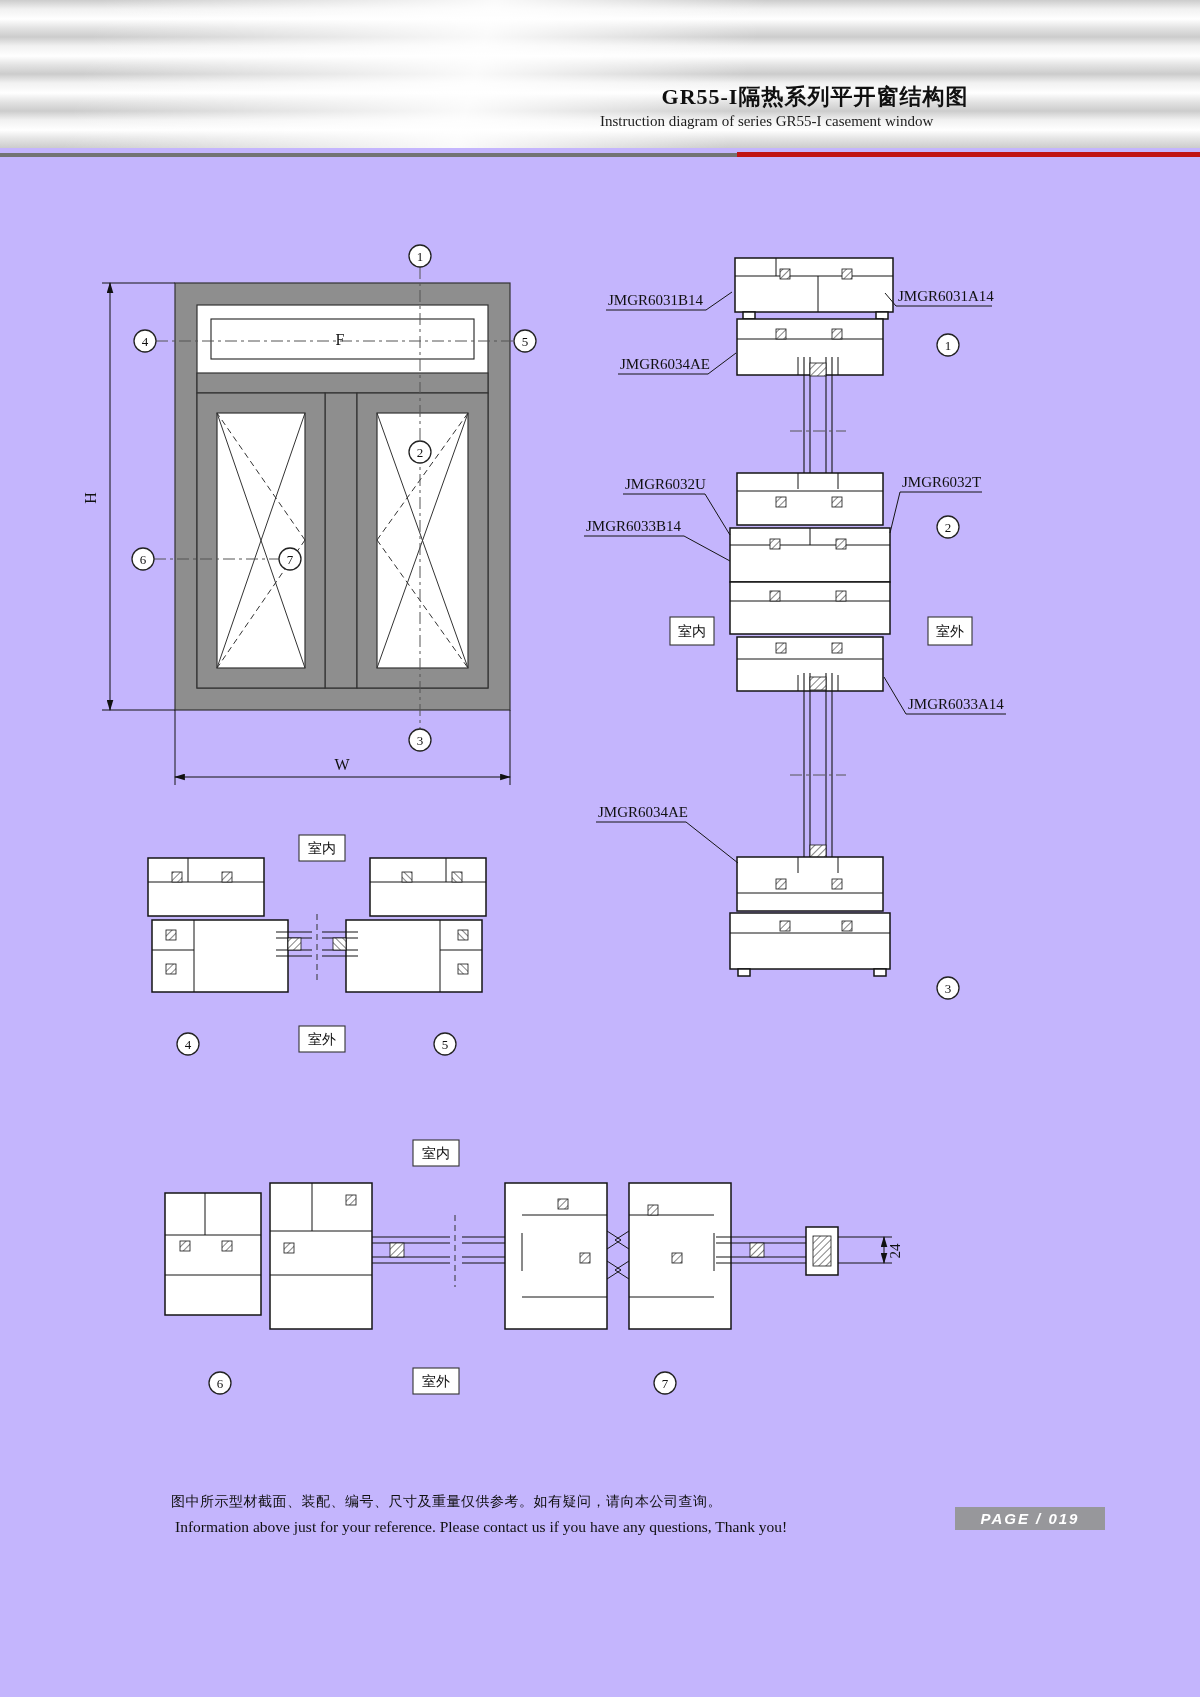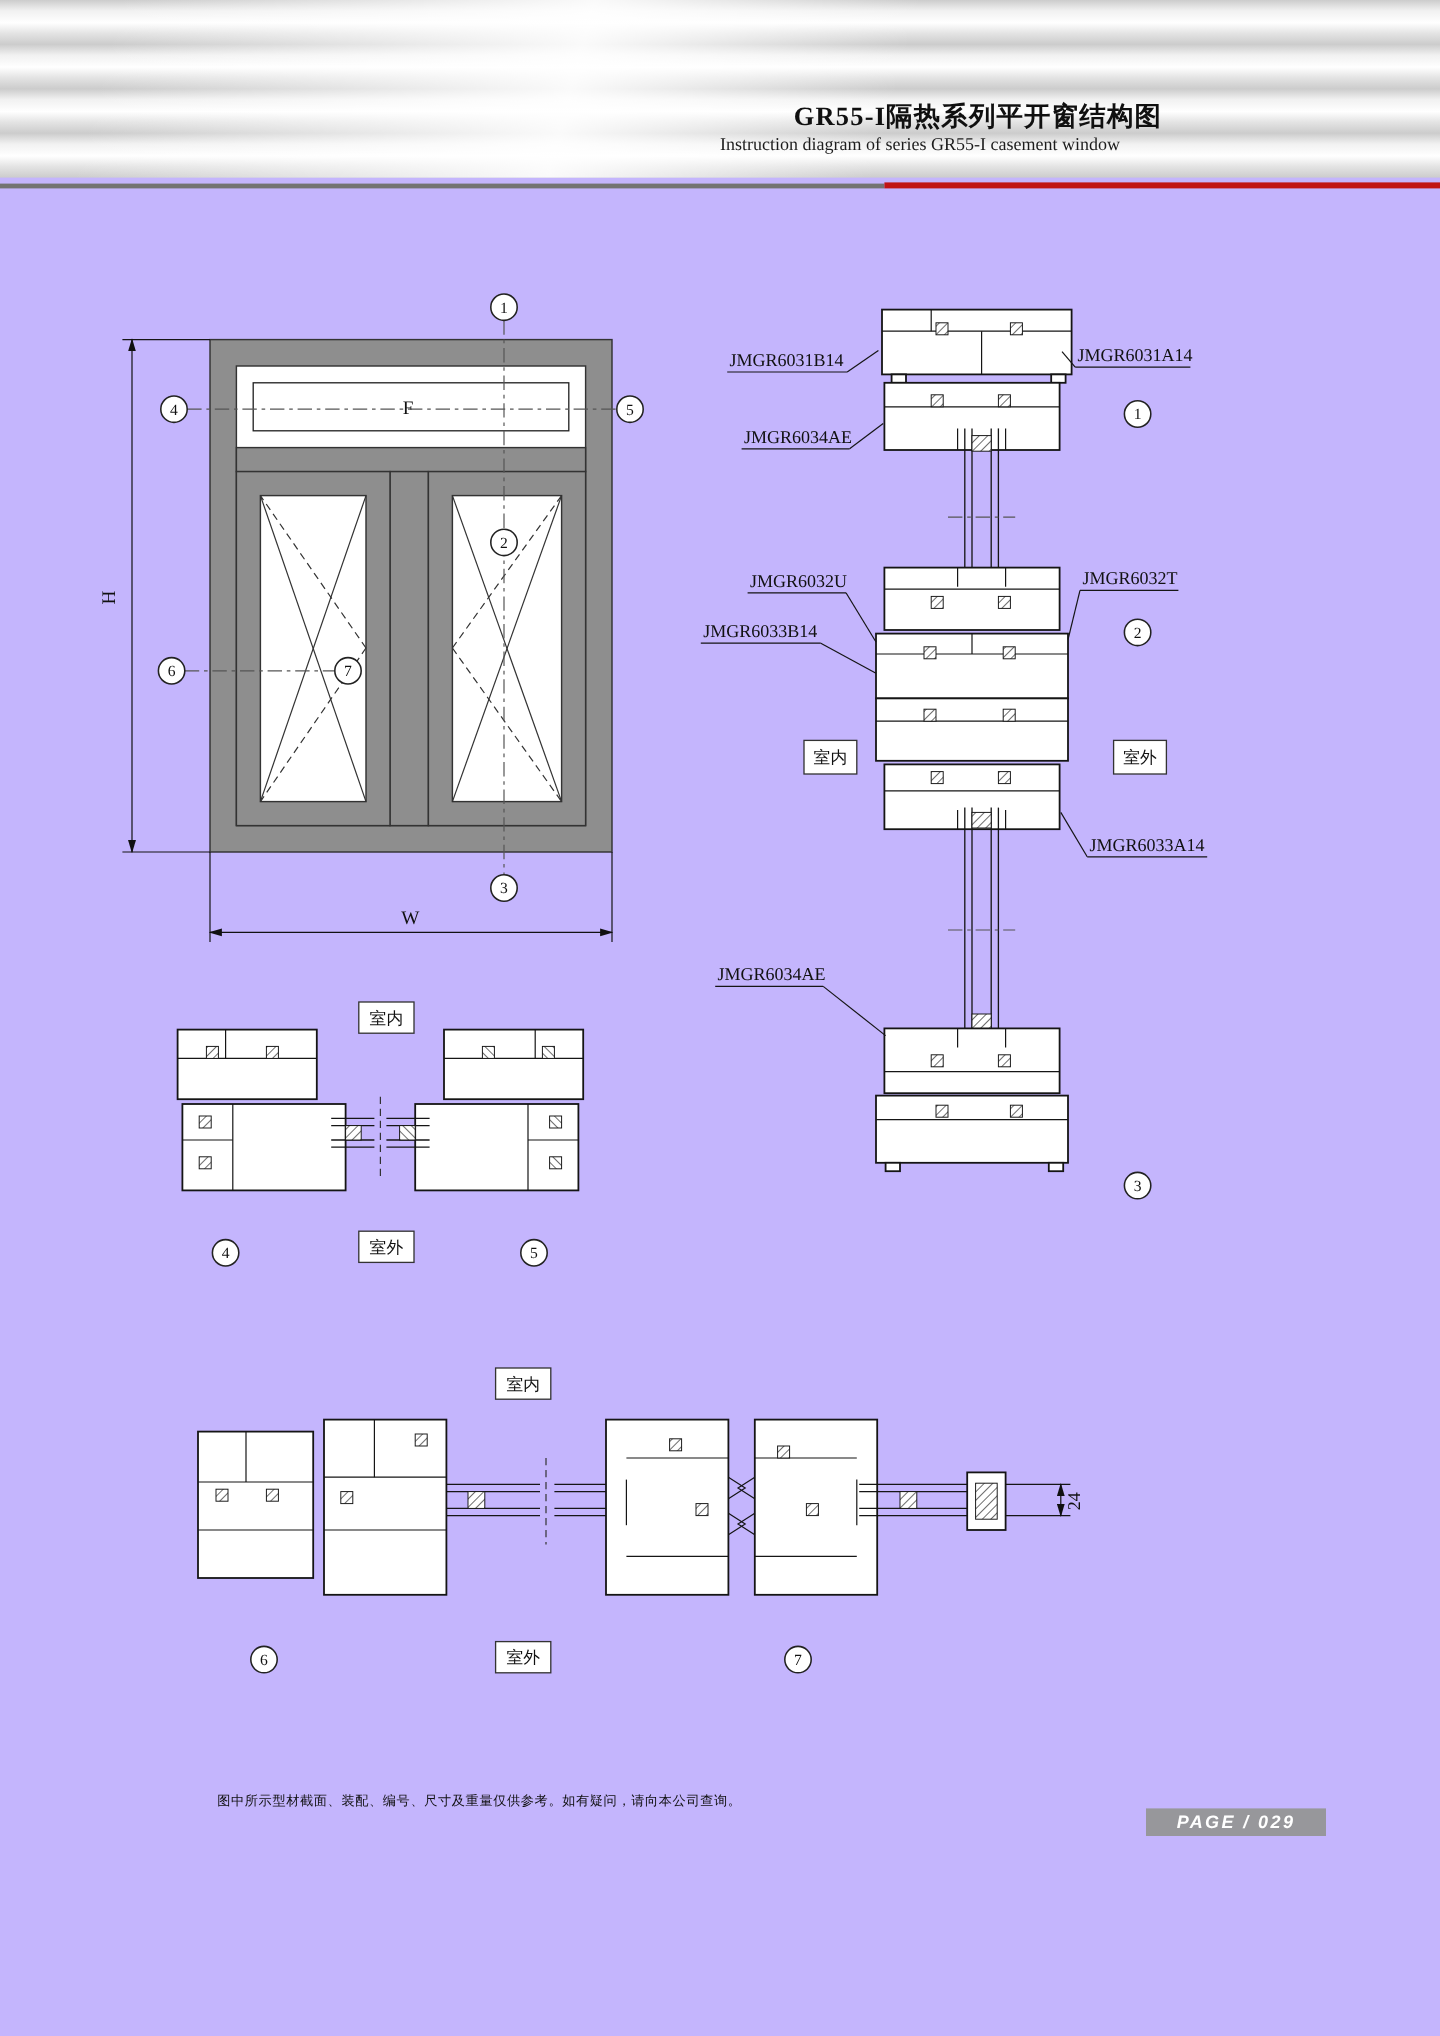--- a/index.html
+++ b/index.html
@@ -13,21 +13,21 @@
     background:
       linear-gradient(105deg, rgba(255,255,255,0) 8%, rgba(255,255,255,.9) 40%, rgba(255,255,255,0) 62%),
       repeating-linear-gradient(180deg,#cccccc 0px,#f1f1f1 9px,#ffffff 19px,#e3e3e3 28px,#cccccc 37px);}
   .title-zh{left:600px;top:82px;width:430px;text-align:center;
             font-size:22px;font-weight:bold;color:#101010;letter-spacing:1px}
   .title-en{left:600px;top:113px;width:430px;font-size:15px;color:#1c1c1c}
   .div-gray{left:0;top:153px;width:737px;height:4px;background:#737373}
   .div-red{left:737px;top:152px;width:463px;height:5px;background:#c01414}
 
   
-  .note-zh{left:181px;top:1493px;font-size:11px;color:#101010;letter-spacing:.5px}
+  .note-zh{left:171px;top:1493px;font-size:14px;color:#101010;letter-spacing:.5px}
   .note-en{left:175px;top:1518px;font-size:15.5px;color:#101010}
   .page-badge{left:955px;top:1507px;width:150px;height:23px;background:#97979b;
       color:#fff;font:italic bold 15px "Liberation Sans",sans-serif;
       display:flex;align-items:center;justify-content:center;letter-spacing:2px}
 
   
   .gfill{fill:#8e8e8e;stroke:#333;stroke-width:1.2}
   .wfill{fill:#ffffff;stroke:#333;stroke-width:1.2}
   .nf{fill:none;stroke:#222;stroke-width:1.1}
   .pf{fill:#fff;stroke:#151515;stroke-width:1.5}
@@ -370,15 +370,16 @@
     <rect class="boxr" x="263" y="233" width="46" height="26"></rect>
     <text class="box" x="286" y="251">室外</text>
 
     <circle class="callout" cx="70" cy="248" r="11"></circle>
     <text class="cnum" x="70" y="252.5">6</text>
     <circle class="callout" cx="515" cy="248" r="11"></circle>
     <text class="cnum" x="515" y="252.5">7</text>
   </svg>
 
   <div class="abs note-zh">图中所示型材截面、装配、编号、尺寸及重量仅供参考。如有疑问，请向本公司查询。</div>
-  <div class="abs page-badge">PAGE / 029</div>
+  <div class="abs note-en">Information above just for your reference. Please contact us if you have any questions, Thank you!</div>
+  <div class="abs page-badge">PAGE / 019</div>
 
 </div>
 
 </body></html>

